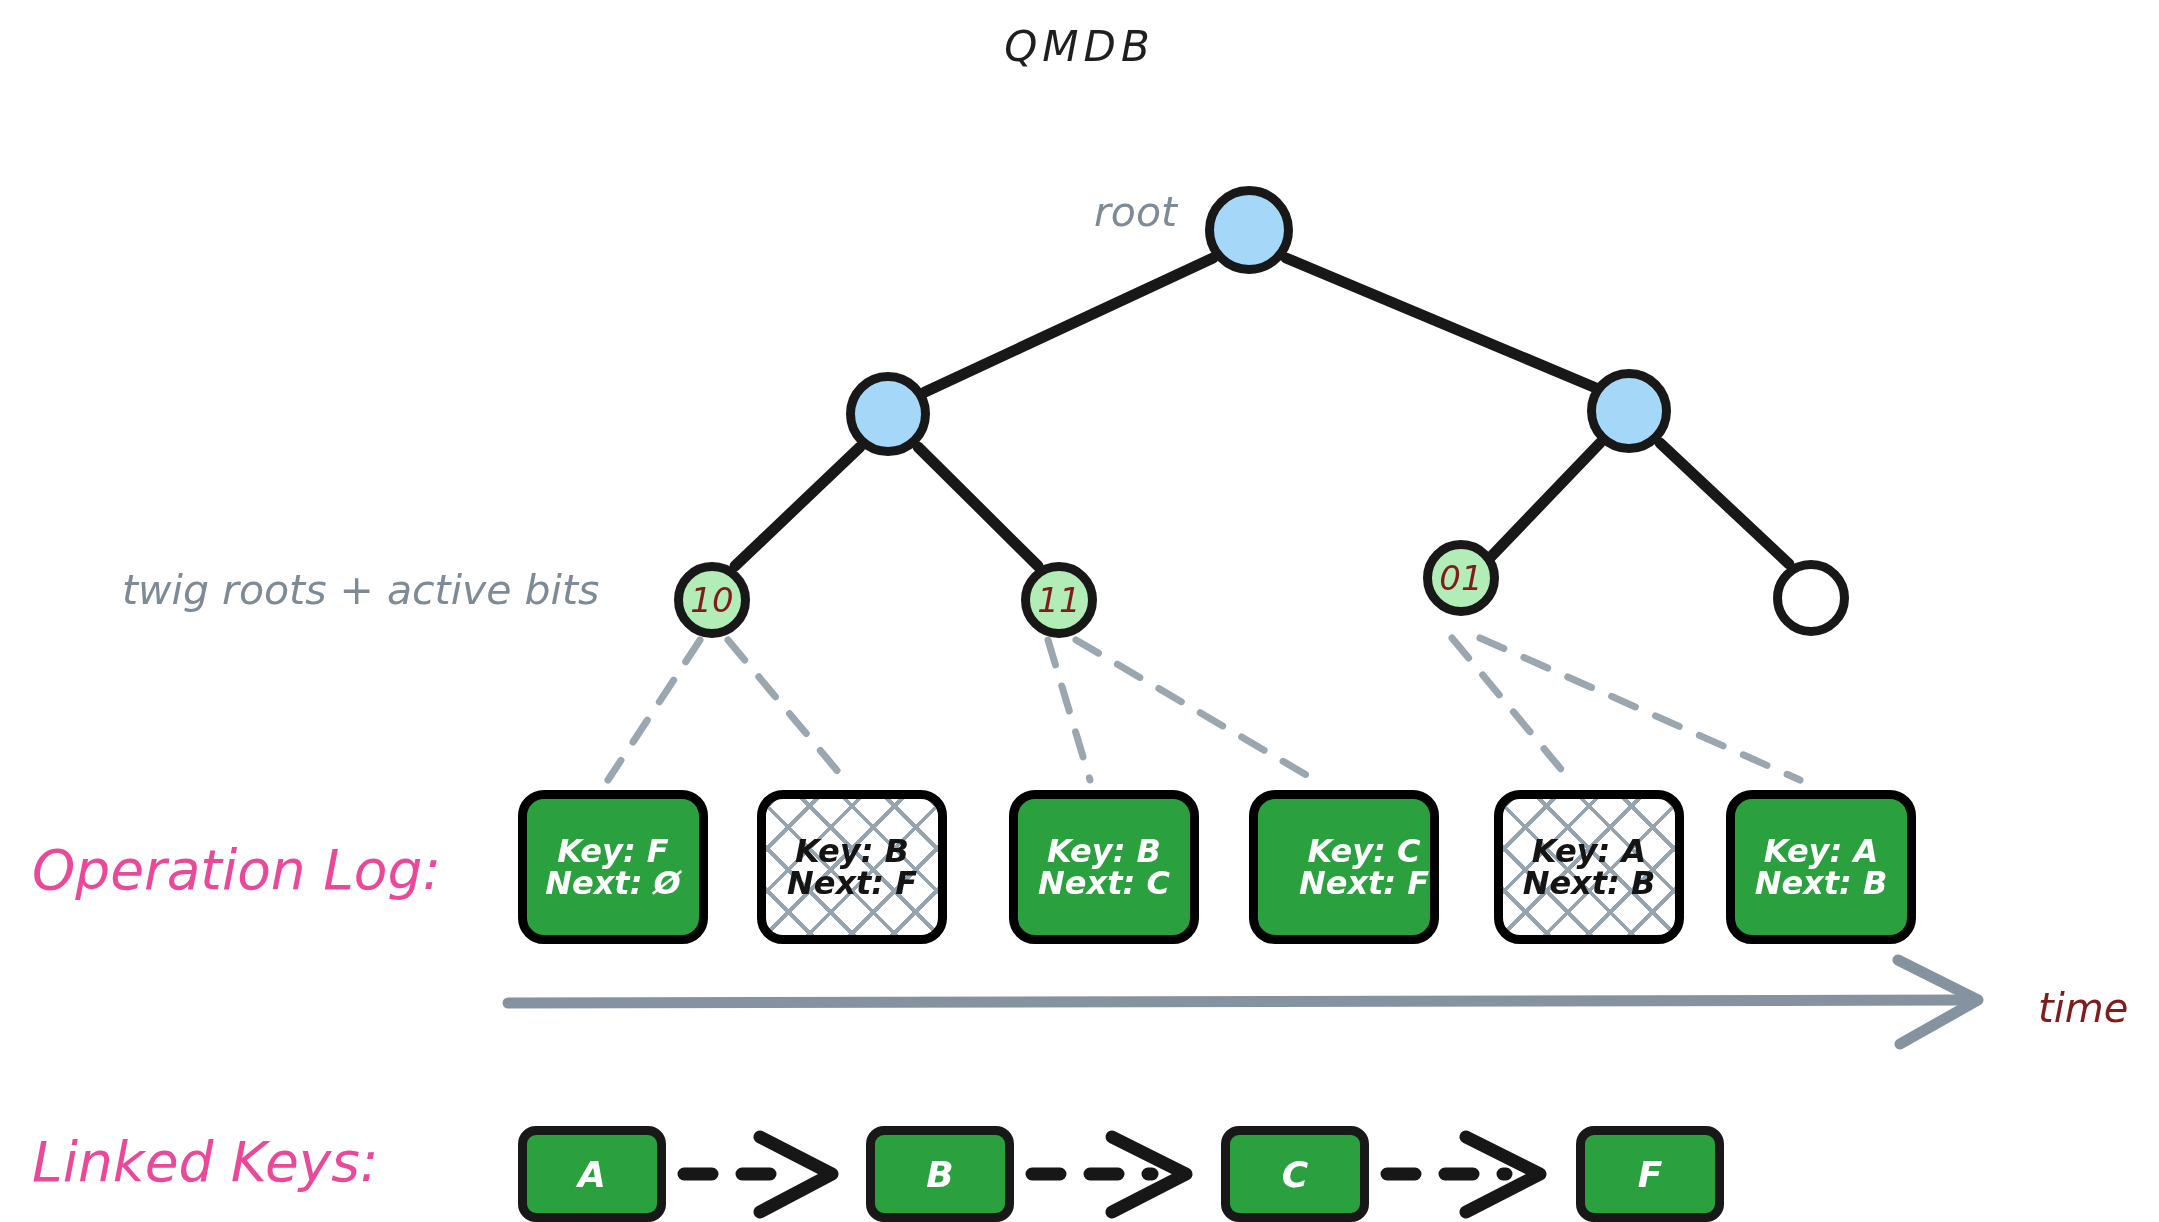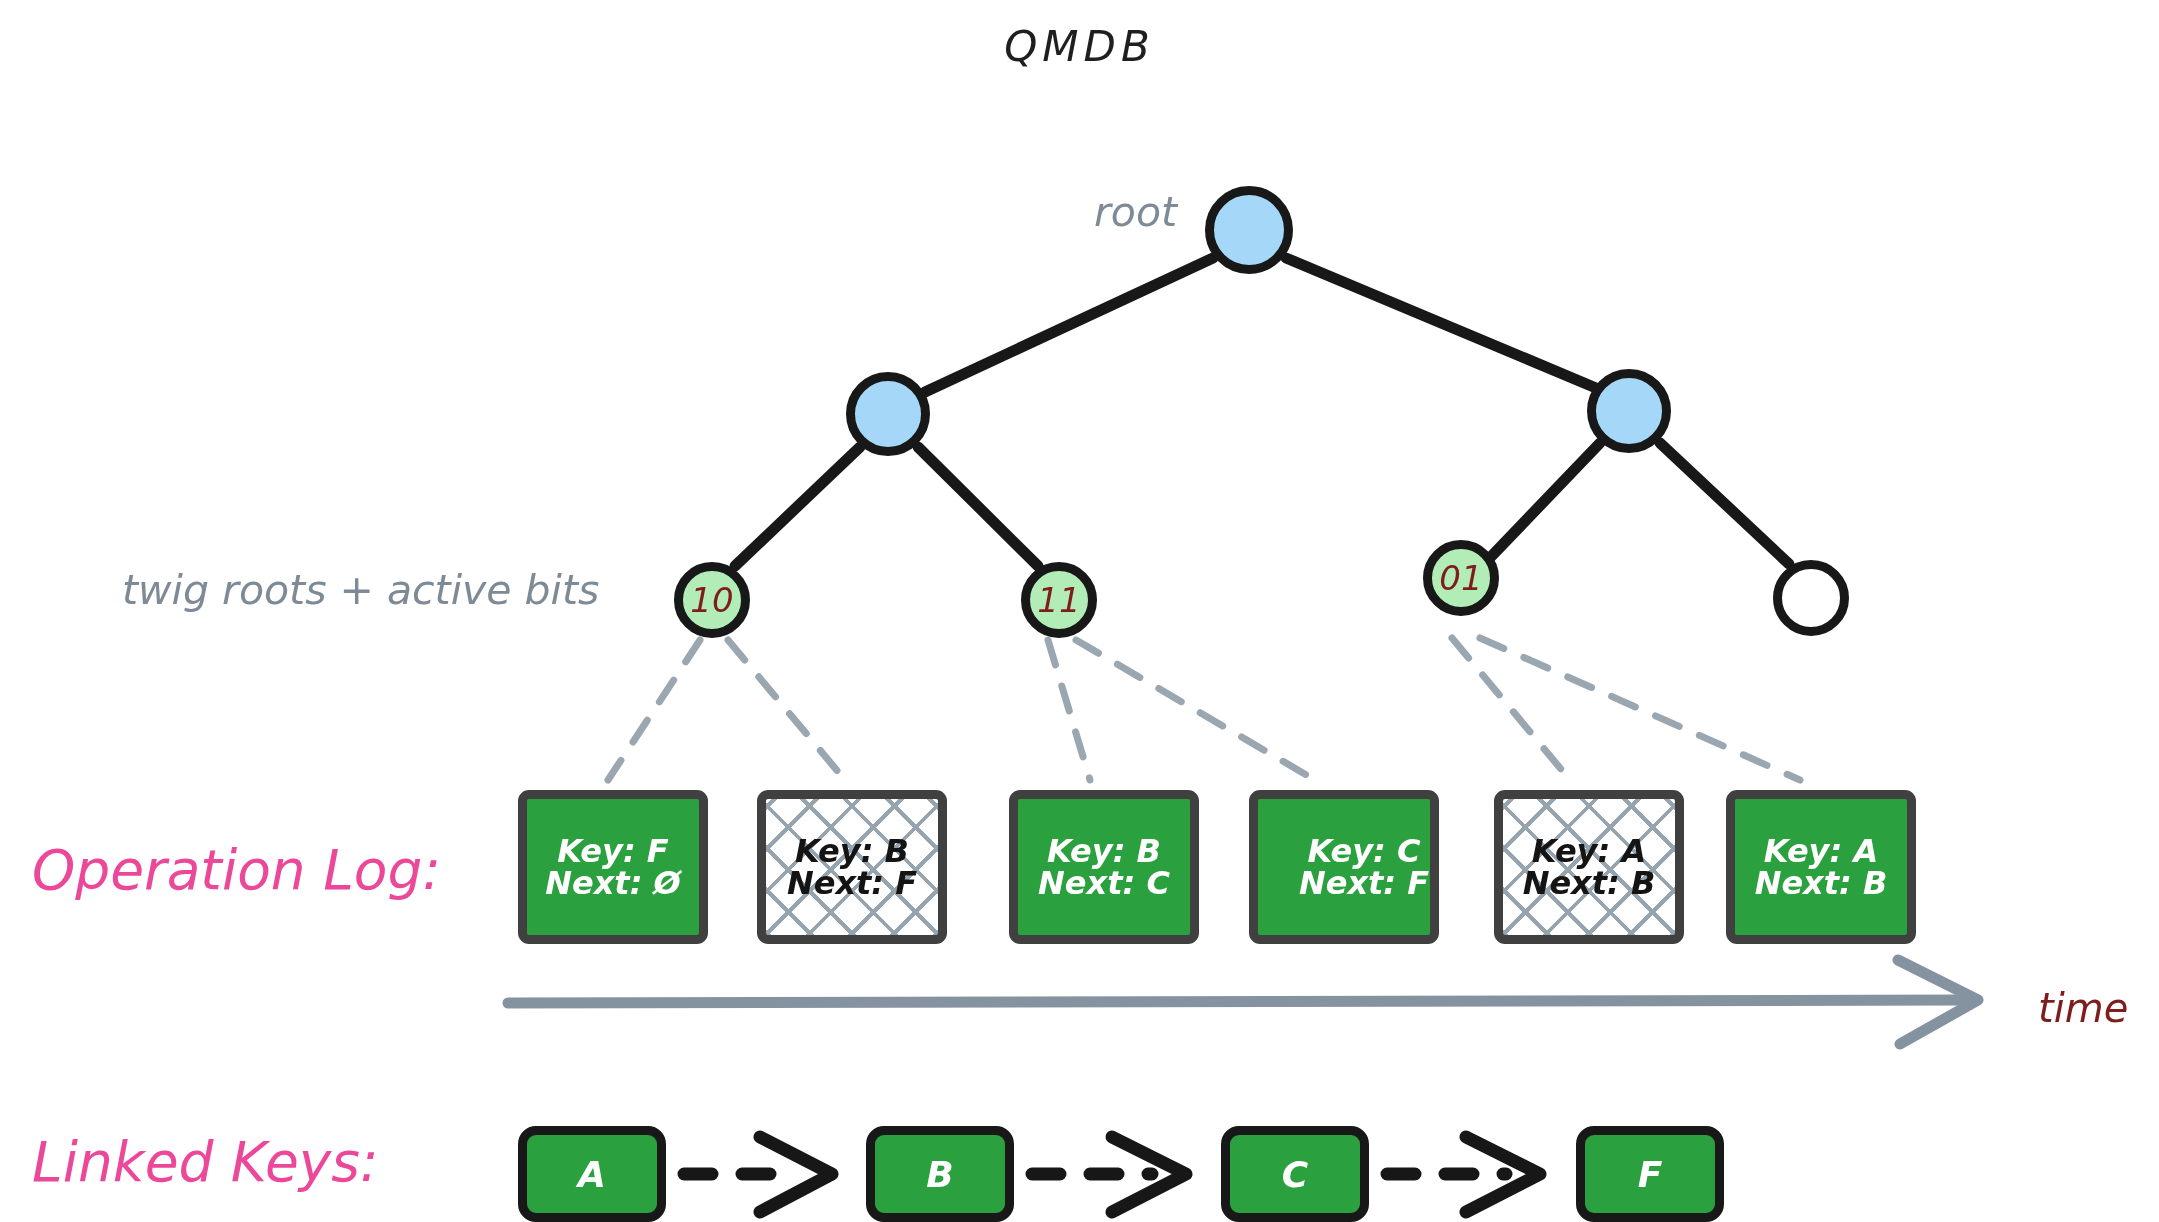--- a/index.html
+++ b/index.html
@@ -38,21 +38,21 @@
     font-family:"DejaVu Sans", sans-serif;font-style:italic;
     font-size:34px;color:#7f1d1d;
   }
   .node.blue{background:#a5d8f8;}
   .node.green{background:#b2edb8;}
   .node.empty{background:#ffffff;}
 
   
   .opbox{
     position:absolute;width:190px;height:154px;
-    border:9px solid #404040;border-radius:11px;
+    border:9px solid #000000;border-radius:26px;
     box-sizing:border-box;
     display:flex;flex-direction:column;
     align-items:center;justify-content:center;
     gap:0;
   }
   .opbox.solid{background:#2ba03e;}
   .opbox.hatch{
     background-color:#ffffff;
     background-image:
       repeating-linear-gradient(45deg, #95a4ae 0 4px, rgba(0,0,0,0) 4px 30px),

